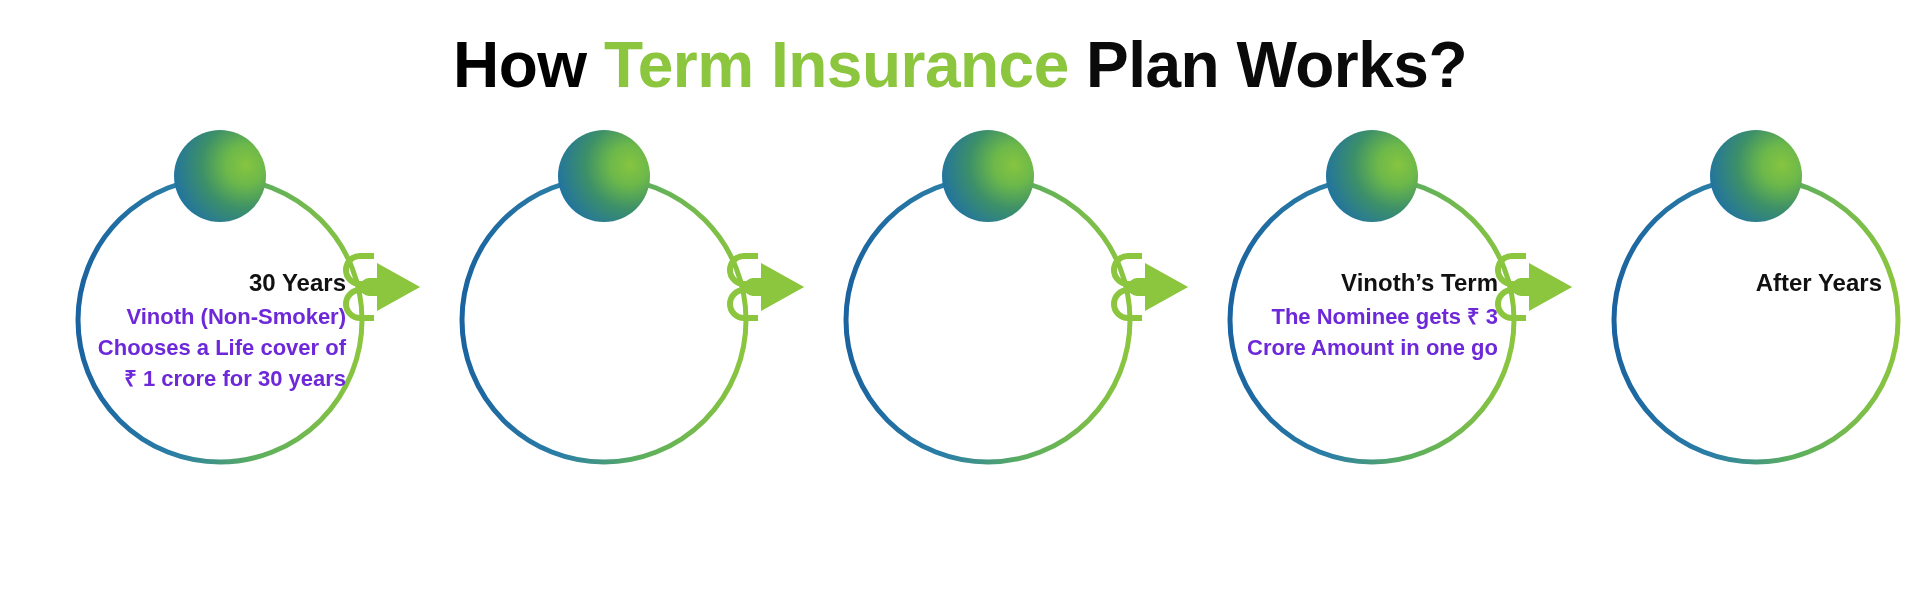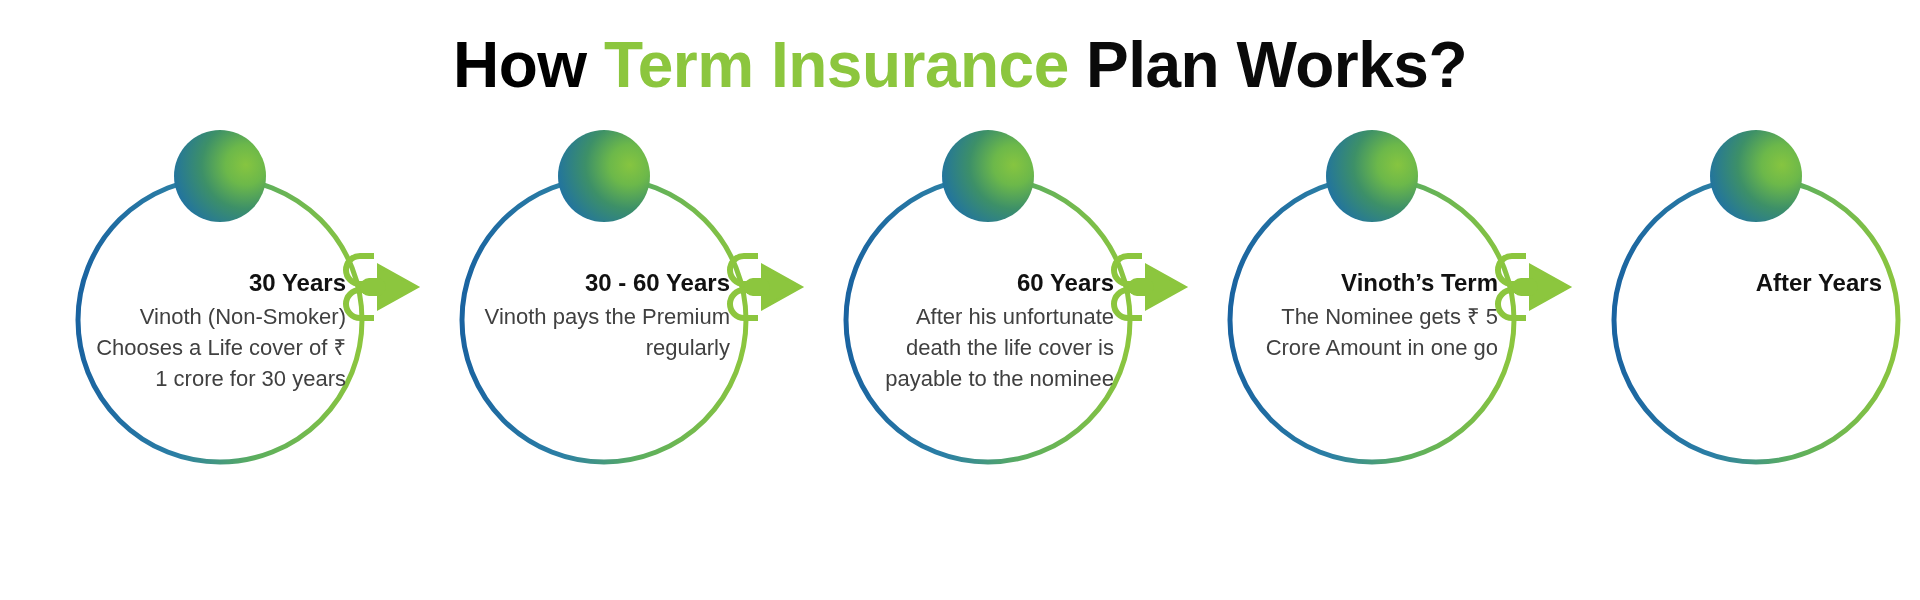--- a/index.html
+++ b/index.html
@@ -90,22 +90,22 @@
   .step-title {
     font-size: 24px;
     font-weight: 600;
     color: #111111;
     line-height: 30px;
     margin-bottom: 3px;
     white-space: nowrap;
   }
   .step-desc {
     font-size: 22px;
-    font-weight: 400;
-    color: #404040;
+    font-weight: 700;
+    color: #6d28d9;
     line-height: 31px;
   }
 
   
   .arrow {
     position: absolute;
     top: 0;
     width: 90px;
     height: 74px;
     z-index: 6;
@@ -161,24 +161,20 @@
               <stop offset="0%" stop-color="#1A63A0"></stop>
               <stop offset="35%" stop-color="#2B7FA5"></stop>
               <stop offset="62%" stop-color="#5BAE5E"></stop>
               <stop offset="100%" stop-color="#8CC63E"></stop>
             </linearGradient>
           </defs>
           <circle cx="170" cy="150" r="142" fill="none" stroke="url(#ringGrad2)" stroke-width="5"></circle>
         </svg>
       </div>
       <div class="sphere"></div>
-      <div class="step-text">
-        <div class="step-title">30 - 60 Years</div>
-        <div class="step-desc">Vinoth pays the Premium regularly</div>
-      </div>
     </div>
 
     <div class="arrow" style="left:724px; top:120px;">
       <svg width="90" height="74" viewBox="0 0 90 74" xmlns="http://www.w3.org/2000/svg">
         <path d="M34 6 H20 A14 14 0 0 0 20 34 H40 V18 L74 37 L40 56 V40 H20 A14 14 0 0 0 20 68 H34" fill="none" stroke="#8CC63E" stroke-width="6" stroke-linejoin="miter" stroke-linecap="butt"></path>
         <path d="M40 18 L74 37 L40 56 Z" fill="#8CC63E"></path>
         <rect x="20" y="28" width="26" height="18" rx="9" fill="#8CC63E"></rect>
       </svg>
     </div>
 
@@ -190,24 +186,20 @@
               <stop offset="0%" stop-color="#1A63A0"></stop>
               <stop offset="35%" stop-color="#2B7FA5"></stop>
               <stop offset="62%" stop-color="#5BAE5E"></stop>
               <stop offset="100%" stop-color="#8CC63E"></stop>
             </linearGradient>
           </defs>
           <circle cx="170" cy="150" r="142" fill="none" stroke="url(#ringGrad3)" stroke-width="5"></circle>
         </svg>
       </div>
       <div class="sphere"></div>
-      <div class="step-text">
-        <div class="step-title">60 Years</div>
-        <div class="step-desc">After his unfortunate death the life cover is payable to the nominee</div>
-      </div>
     </div>
 
     <div class="arrow" style="left:1108px; top:120px;">
       <svg width="90" height="74" viewBox="0 0 90 74" xmlns="http://www.w3.org/2000/svg">
         <path d="M34 6 H20 A14 14 0 0 0 20 34 H40 V18 L74 37 L40 56 V40 H20 A14 14 0 0 0 20 68 H34" fill="none" stroke="#8CC63E" stroke-width="6" stroke-linejoin="miter" stroke-linecap="butt"></path>
         <path d="M40 18 L74 37 L40 56 Z" fill="#8CC63E"></path>
         <rect x="20" y="28" width="26" height="18" rx="9" fill="#8CC63E"></rect>
       </svg>
     </div>
 
@@ -221,21 +213,21 @@
               <stop offset="62%" stop-color="#5BAE5E"></stop>
               <stop offset="100%" stop-color="#8CC63E"></stop>
             </linearGradient>
           </defs>
           <circle cx="170" cy="150" r="142" fill="none" stroke="url(#ringGrad4)" stroke-width="5"></circle>
         </svg>
       </div>
       <div class="sphere"></div>
       <div class="step-text">
         <div class="step-title">Vinoth’s Term</div>
-        <div class="step-desc">The Nominee gets ₹ 5 Crore Amount in one go</div>
+        <div class="step-desc">The Nominee gets ₹ 3 Crore Amount in one go</div>
       </div>
     </div>
 
     <div class="arrow" style="left:1492px; top:120px;">
       <svg width="90" height="74" viewBox="0 0 90 74" xmlns="http://www.w3.org/2000/svg">
         <path d="M34 6 H20 A14 14 0 0 0 20 34 H40 V18 L74 37 L40 56 V40 H20 A14 14 0 0 0 20 68 H34" fill="none" stroke="#8CC63E" stroke-width="6" stroke-linejoin="miter" stroke-linecap="butt"></path>
         <path d="M40 18 L74 37 L40 56 Z" fill="#8CC63E"></path>
         <rect x="20" y="28" width="26" height="18" rx="9" fill="#8CC63E"></rect>
       </svg>
     </div>

